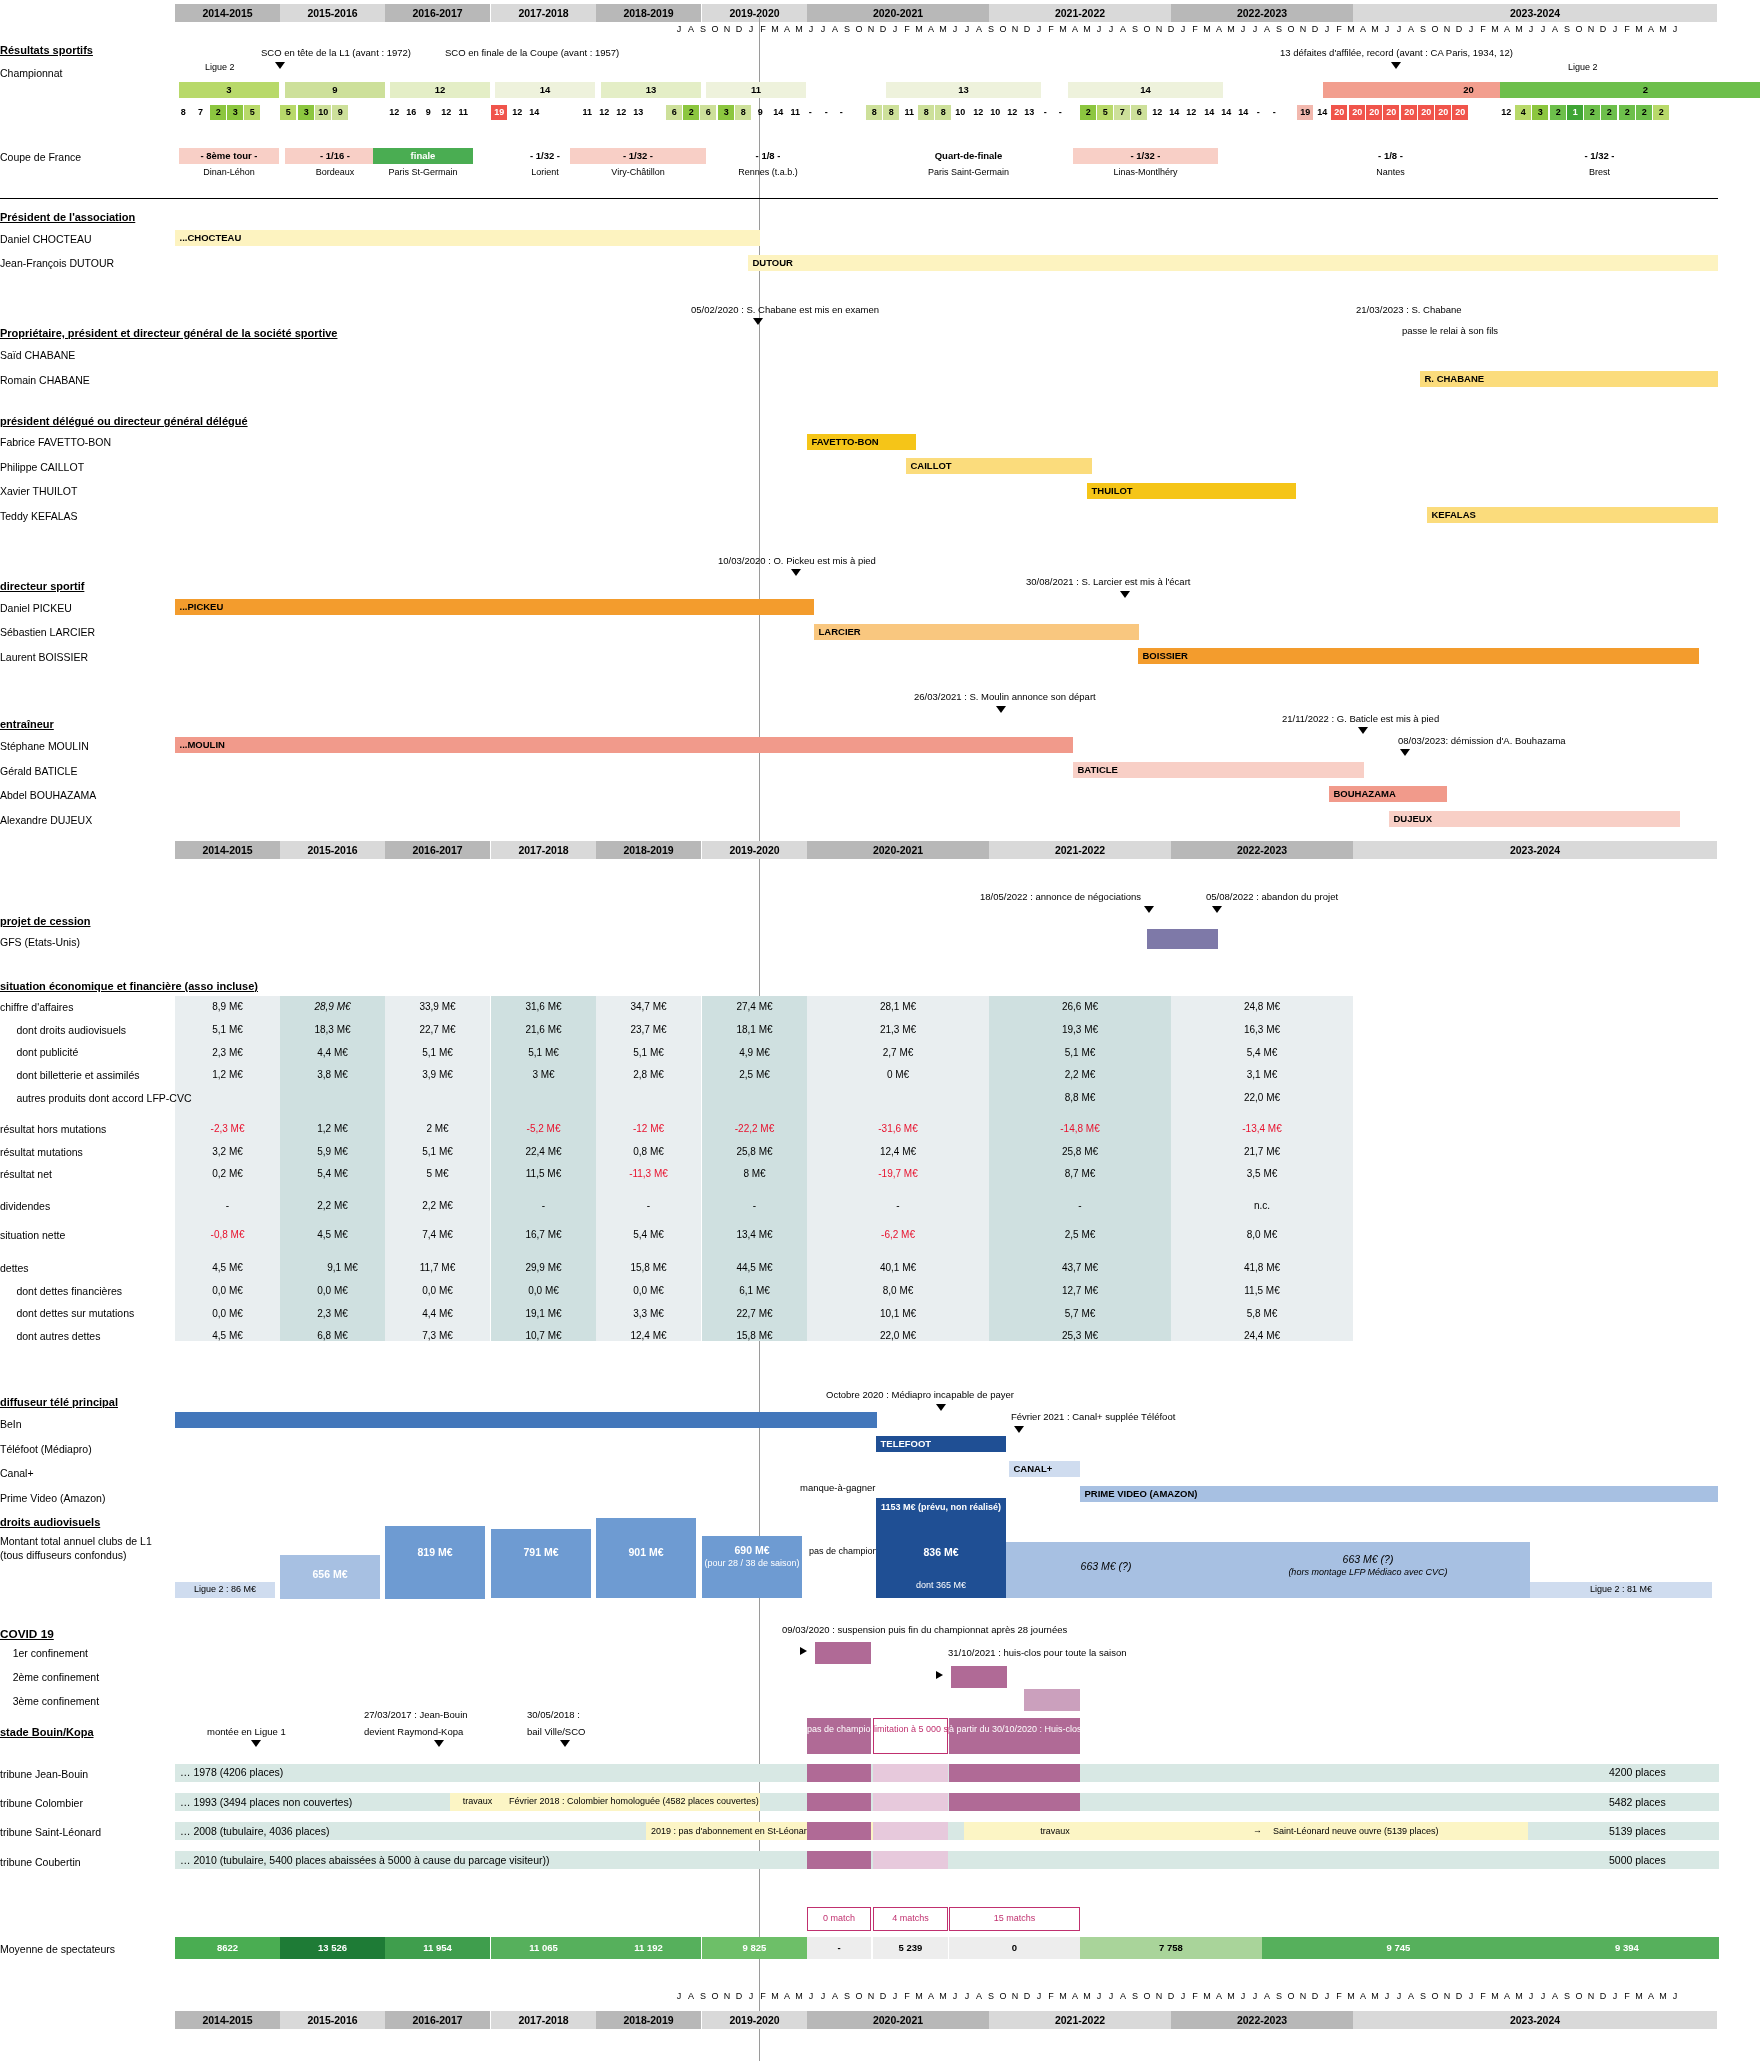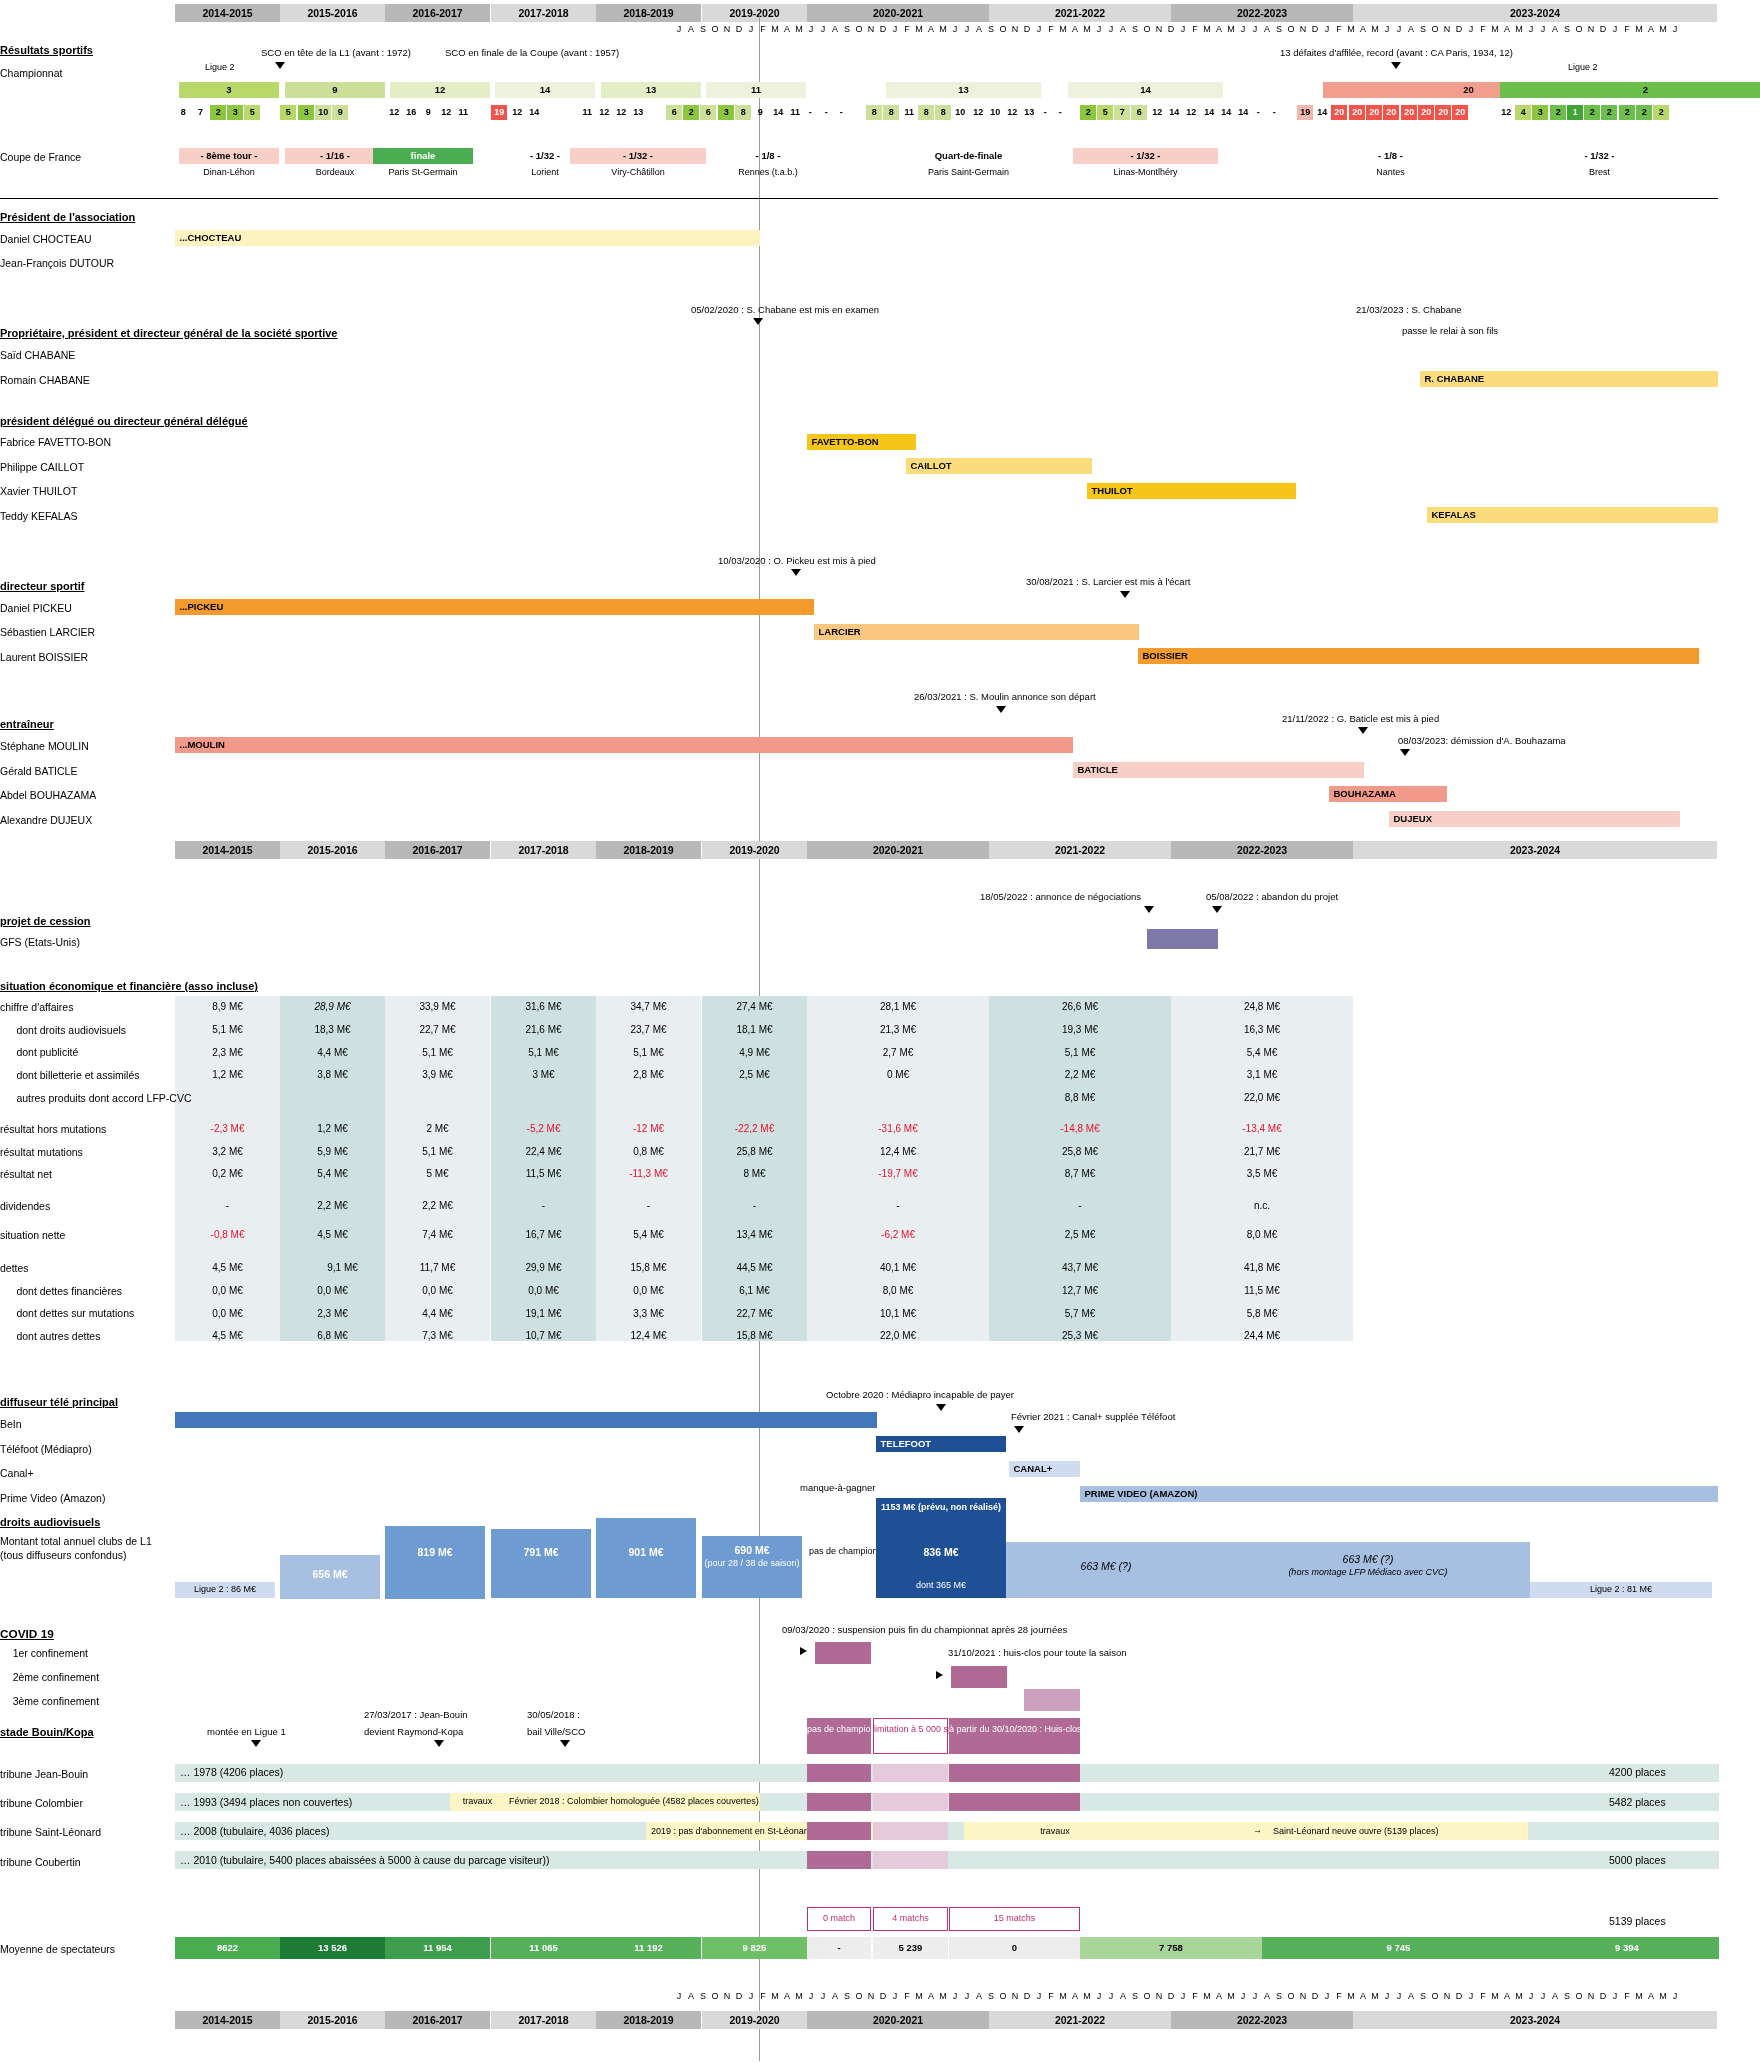--- a/index.html
+++ b/index.html
@@ -258,20 +258,21 @@
   <div class="lbl-sm abs" style="left:1073px;top:167px;width:145px;text-align:center;">Linas-Montlhéry</div>
   <div class="lbl-sm abs" style="left:1318px;top:167px;width:145px;text-align:center;">Nantes</div>
   <div class="lbl-sm abs" style="left:1527px;top:167px;width:145px;text-align:center;">Brest</div>
 
   <div class="hr-line" style="left:0px;top:198px;width:1718px;"></div>
 
   <div class="sec-title abs" style="left:0px;top:211px;">Président de l'association</div>
   <div class="row-label abs" style="left:0px;top:233px;">Daniel CHOCTEAU</div>
   <div class="row-label abs" style="left:0px;top:257px;">Jean-François DUTOUR</div>
   <div class="bar" style="left:175px;top:230px;width:585px;background:#fdf3c0;">...CHOCTEAU</div>
+  <div class="bar" style="left:748px;top:255px;width:970px;background:#fdf3c0;">DUTOUR</div>
 
   <div class="note abs" style="left:691px;top:304px;">05/02/2020 : S. Chabane est mis en examen</div>
   <div class="tri-down" style="left:753px;top:318px;"></div>
   <div class="note abs" style="left:1356px;top:304px;">21/03/2023 : S. Chabane</div>
   <div class="note abs" style="left:1402px;top:325px;">passe le relai à son fils</div>
 
   <div class="sec-title abs" style="left:0px;top:327px;">Propriétaire, président et directeur général de la société sportive</div>
   <div class="row-label abs" style="left:0px;top:349px;">Saïd CHABANE</div>
   <div class="row-label abs" style="left:0px;top:374px;">Romain CHABANE</div>
   <div class="bar" style="left:1420px;top:371px;width:298px;background:#fbdc7c;">R. CHABANE</div>
@@ -584,21 +585,21 @@
   <div class="row-label abs" style="left:0px;top:1826px;">tribune Saint-Léonard</div>
   <div class="abs" style="left:175px;top:1822px;width:1544px;height:18px;background:#d8e8e4;"></div>
   <div class="lbl abs" style="left:180px;top:1825px;">… 2008 (tubulaire, 4036 places)</div>
   <div class="abs" style="left:646px;top:1822px;width:238px;height:18px;background:#fcf5c5;"></div>
   <div class="lbl-sm abs" style="left:651px;top:1826px;">2019 : pas d'abonnement en St-Léonard</div>
   <div class="abs" style="left:964px;top:1822px;width:182px;height:18px;background:#fcf5c5;"></div>
   <div class="lbl-sm abs" style="left:964px;top:1826px;width:182px;text-align:center;">travaux</div>
   <div class="abs" style="left:1146px;top:1822px;width:382px;height:18px;background:#fcf5c5;"></div>
   <div class="lbl-sm abs" style="left:1273px;top:1826px;">Saint-Léonard neuve ouvre (5139 places)</div>
   <div class="lbl-sm abs" style="left:1253px;top:1825px;">→</div>
-  <div class="lbl abs" style="left:1609px;top:1915px;">5139 places</div>
+  <div class="lbl abs" style="left:1609px;top:1825px;">5139 places</div>
   <div class="abs" style="left:807px;top:1822px;width:64px;height:18px;background:#b06a96;"></div>
   <div class="abs" style="left:873px;top:1822px;width:75px;height:18px;background:#e7c9dc;"></div>
 
   <div class="row-label abs" style="left:0px;top:1856px;">tribune Coubertin</div>
   <div class="abs" style="left:175px;top:1851px;width:1544px;height:18px;background:#d8e8e4;"></div>
   <div class="lbl abs" style="left:180px;top:1854px;">… 2010 (tubulaire, 5400 places abaissées à 5000 à cause du parcage visiteur))</div>
   <div class="lbl abs" style="left:1609px;top:1854px;">5000 places</div>
   <div class="abs" style="left:807px;top:1851px;width:64px;height:18px;background:#b06a96;"></div>
   <div class="abs" style="left:873px;top:1851px;width:75px;height:18px;background:#e7c9dc;"></div>
 

